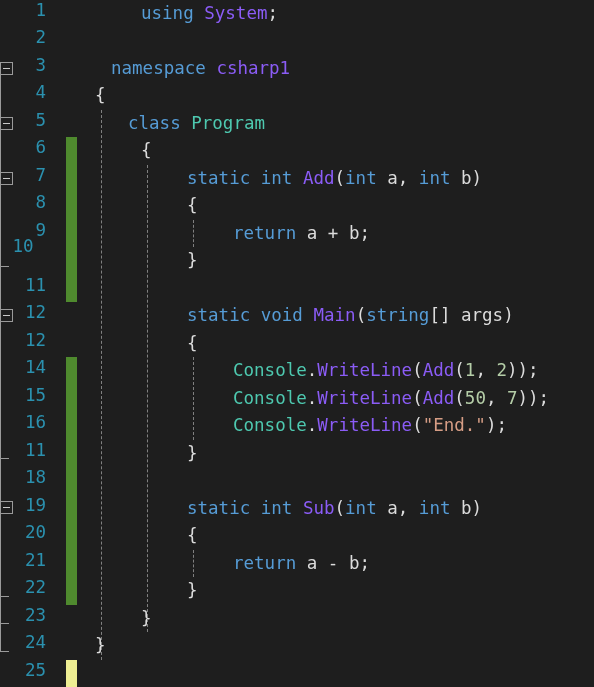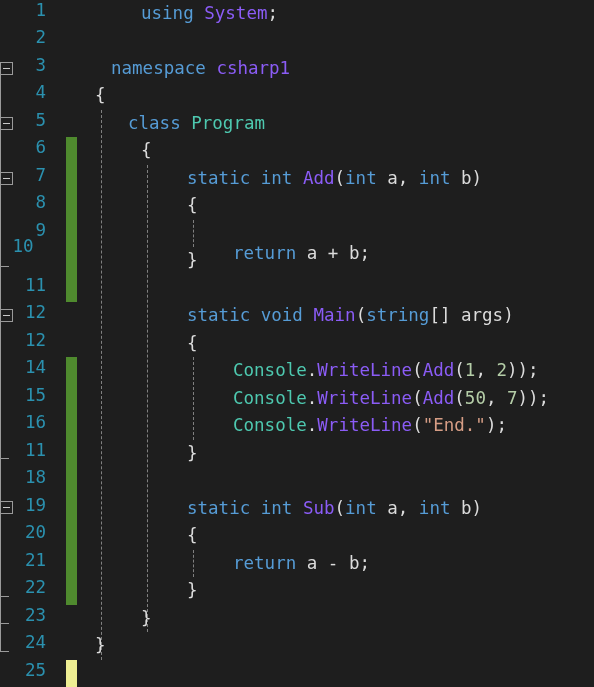--- a/index.html
+++ b/index.html
@@ -156,21 +156,21 @@
 
   <div id="code-layer">
       <div class="row" style="position: absolute; left: 0px; right: 0px; top: 0px;"><span class="code" style="left: 141px;"><span class="kw">using</span><span class="pun"> </span><span class="id">System</span><span class="pun">;</span></span></div>
       <div class="row" style="position: absolute; left: 0px; right: 0px; top: 27.48px;"><span class="code" style="left: 95px;"></span></div>
       <div class="row" style="position: absolute; left: 0px; right: 0px; top: 54.96px;"><span class="code" style="left: 111px;"><span class="kw">namespace</span><span class="pun"> </span><span class="id">csharp1</span></span></div>
       <div class="row" style="position: absolute; left: 0px; right: 0px; top: 82.44px;"><span class="code" style="left: 95px;"><span class="br">{</span></span></div>
       <div class="row" style="position: absolute; left: 0px; right: 0px; top: 109.92px;"><span class="code" style="left: 128px;"><span class="kw">class</span><span class="pun"> </span><span class="typ">Program</span></span></div>
       <div class="row" style="position: absolute; left: 0px; right: 0px; top: 137.4px;"><span class="code" style="left: 141px;"><span class="br">{</span></span></div>
       <div class="row" style="position: absolute; left: 0px; right: 0px; top: 164.88px;"><span class="code" style="left: 187px;"><span class="kw">static</span><span class="pun"> </span><span class="kw">int</span><span class="pun"> </span><span class="id">Add</span><span class="pun">(</span><span class="kw">int</span><span class="pun"> a, </span><span class="kw">int</span><span class="pun"> b)</span></span></div>
       <div class="row" style="position: absolute; left: 0px; right: 0px; top: 192.36px;"><span class="code" style="left: 187px;"><span class="br">{</span></span></div>
-      <div class="row" style="position: absolute; left: 0px; right: 0px; top: 219.84px;"><span class="code" style="left: 233px; margin-top: 20px;"><span class="kw">return</span><span class="pun"> a + b;</span></span></div>
+      <div class="row" style="position: absolute; left: 0px; right: 0px; top: 219.84px;"><span class="code" style="left: 233px;"><span class="kw">return</span><span class="pun"> a + b;</span></span></div>
       <div class="row" style="position: absolute; left: 0px; right: 0px; top: 247.32px;"><span class="code" style="left: 187px;"><span class="br">}</span></span></div>
       <div class="row" style="position: absolute; left: 0px; right: 0px; top: 274.8px;"><span class="code" style="left: 95px;"></span></div>
       <div class="row" style="position: absolute; left: 0px; right: 0px; top: 302.28px;"><span class="code" style="left: 187px;"><span class="kw">static</span><span class="pun"> </span><span class="kw">void</span><span class="pun"> </span><span class="id">Main</span><span class="pun">(</span><span class="kw">string</span><span class="pun">[] args)</span></span></div>
       <div class="row" style="position: absolute; left: 0px; right: 0px; top: 329.76px;"><span class="code" style="left: 187px;"><span class="br">{</span></span></div>
       <div class="row" style="position: absolute; left: 0px; right: 0px; top: 357.24px;"><span class="code" style="left: 233px;"><span class="typ">Console</span><span class="pun">.</span><span class="id">WriteLine</span><span class="pun">(</span><span class="id">Add</span><span class="pun">(</span><span class="num">1</span><span class="pun">, </span><span class="num">2</span><span class="pun">));</span></span></div>
       <div class="row" style="position: absolute; left: 0px; right: 0px; top: 384.72px;"><span class="code" style="left: 233px;"><span class="typ">Console</span><span class="pun">.</span><span class="id">WriteLine</span><span class="pun">(</span><span class="id">Add</span><span class="pun">(</span><span class="num">50</span><span class="pun">, </span><span class="num">7</span><span class="pun">));</span></span></div>
       <div class="row" style="position: absolute; left: 0px; right: 0px; top: 412.2px;"><span class="code" style="left: 233px;"><span class="typ">Console</span><span class="pun">.</span><span class="id">WriteLine</span><span class="pun">(</span><span class="str">"End."</span><span class="pun">);</span></span></div>
       <div class="row" style="position: absolute; left: 0px; right: 0px; top: 439.68px;"><span class="code" style="left: 187px;"><span class="br">}</span></span></div>
       <div class="row" style="position: absolute; left: 0px; right: 0px; top: 467.16px;"><span class="code" style="left: 95px;"></span></div>
       <div class="row" style="position: absolute; left: 0px; right: 0px; top: 494.64px;"><span class="code" style="left: 187px;"><span class="kw">static</span><span class="pun"> </span><span class="kw">int</span><span class="pun"> </span><span class="id">Sub</span><span class="pun">(</span><span class="kw">int</span><span class="pun"> a, </span><span class="kw">int</span><span class="pun"> b)</span></span></div>

